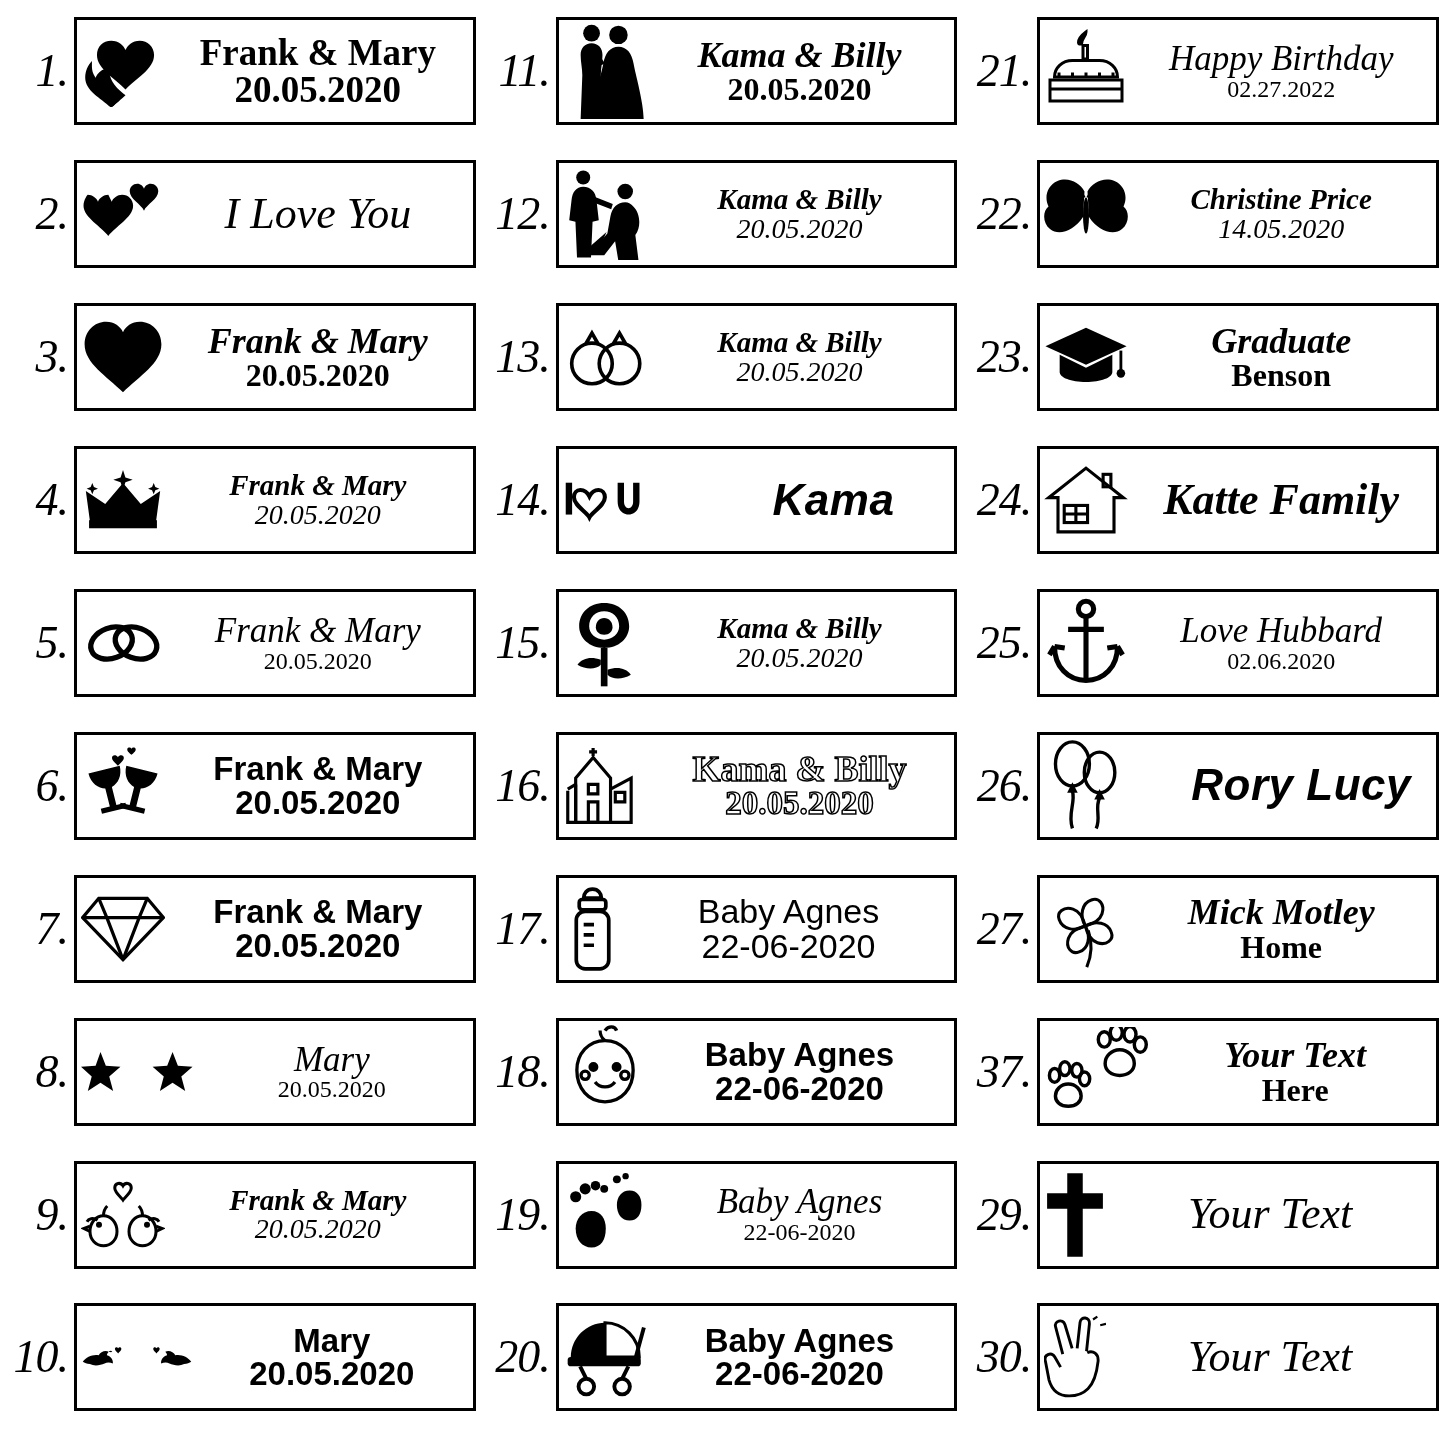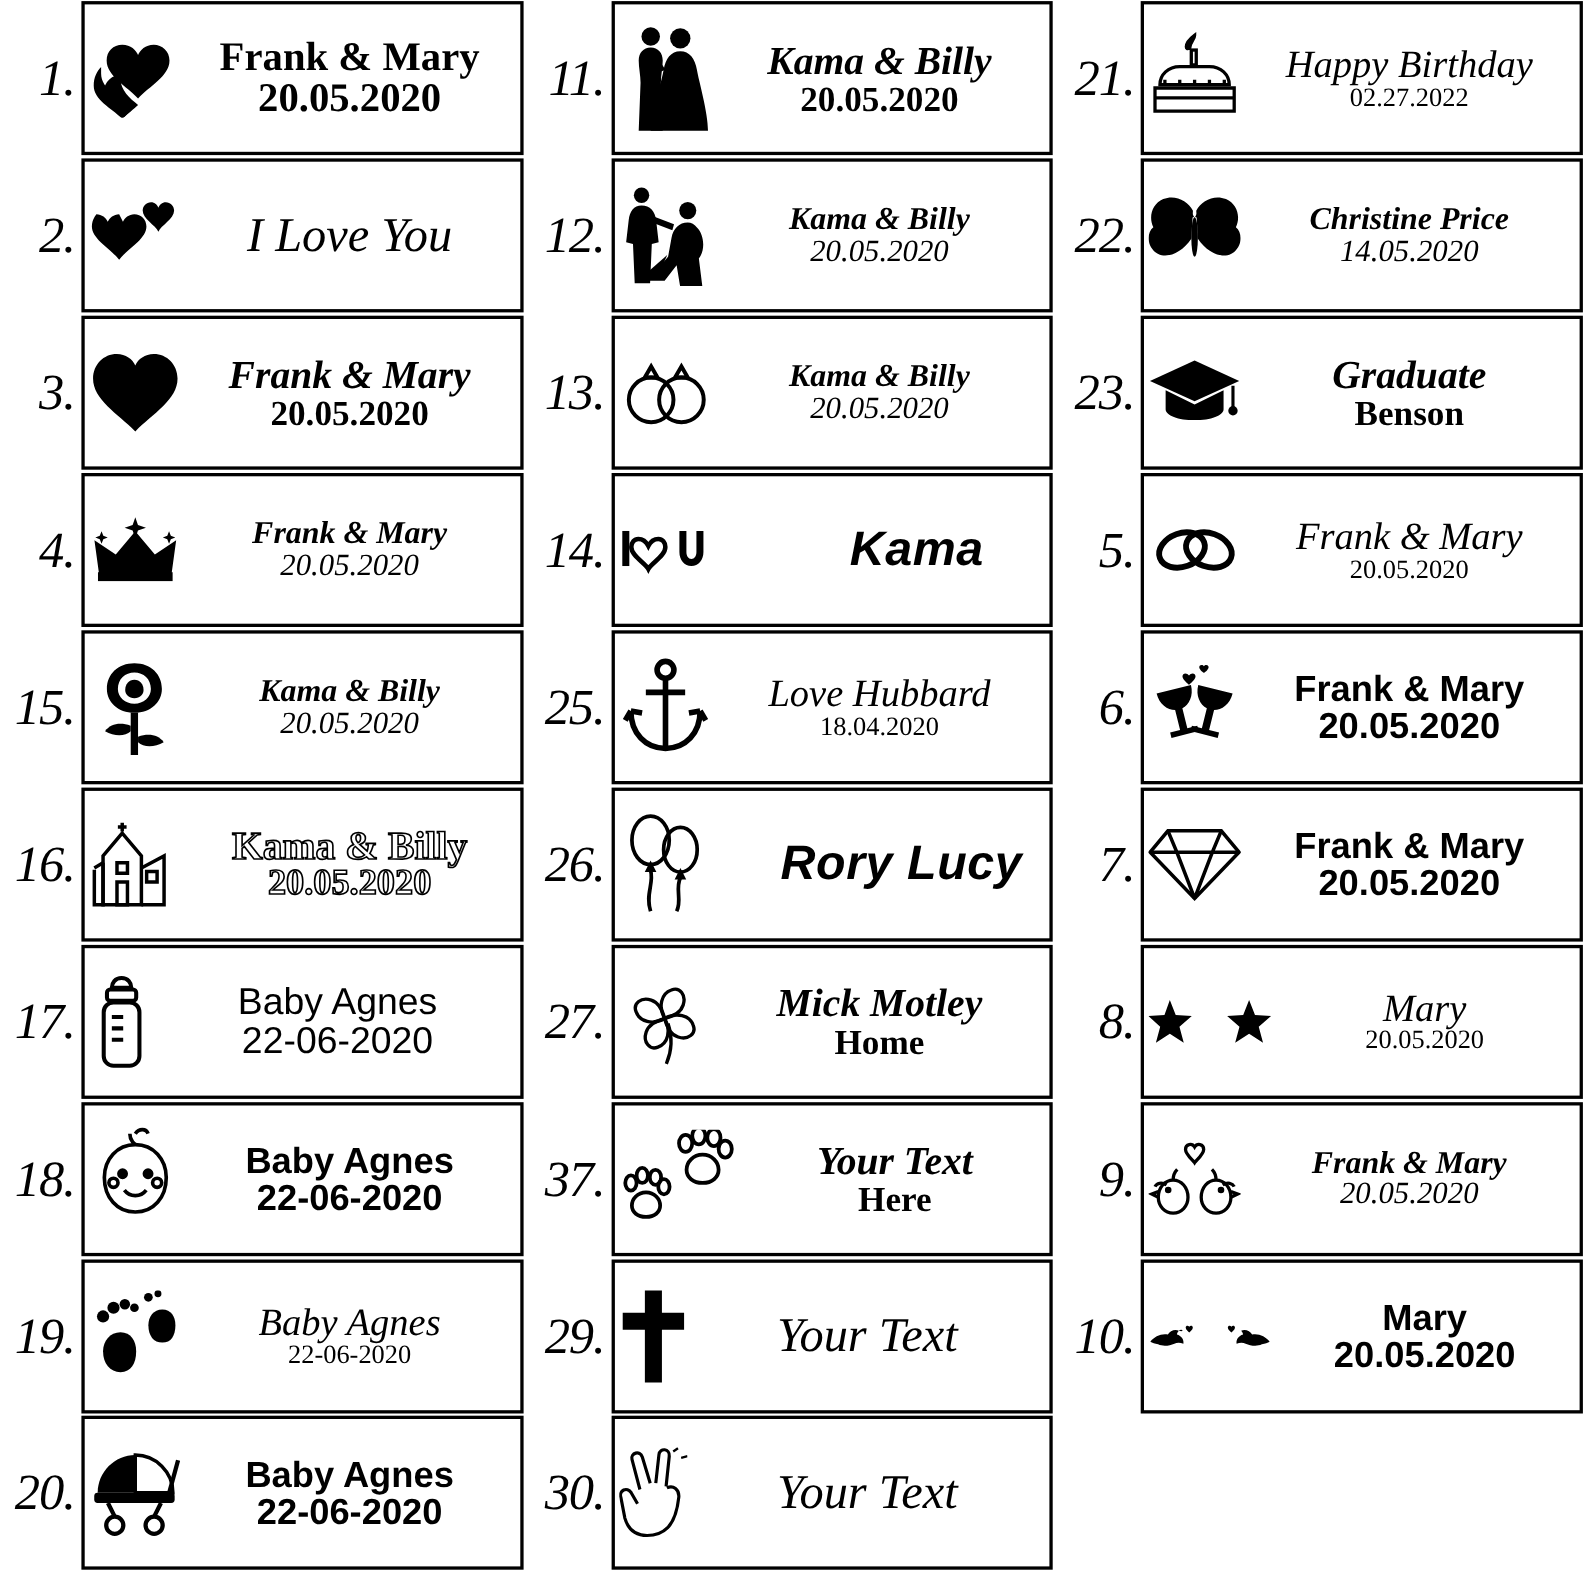--- a/index.html
+++ b/index.html
@@ -36,21 +36,21 @@
     font-size: 46px;
     line-height: 1;
     width: 64px;
     min-width: 64px;
     text-align: right;
     padding-right: 6px;
     letter-spacing: -1px;
   }
   .plate {
     flex: 1;
-    height: 140px;
+    height: 108px;
     border: 3px solid #000;
     box-sizing: border-box;
     display: flex;
     overflow: hidden;
     background: #fff;
   }
   .icon {
     width: 92px;
     min-width: 92px;
     height: 100%;
@@ -305,20 +305,38 @@
               <path d="M120 10v42c0 16 10 28 24 28s24-12 24-28V10h-14v42c0 8-4 14-10 14s-10-6-10-14V10z"></path>
             </g>
           </svg>
         </div>
         <div class="txt s-heavy one-line">
           <div class="l1">Kama</div>
         </div>
       </div>
     </div>
     <div class="cell">
+      <div class="num">24.</div>
+      <div class="plate">
+        <div class="icon">
+          <svg width="92" height="84" viewBox="0 0 108 98">
+            <g fill="none" stroke="#000" stroke-width="4">
+              <path d="M54 8L6 46h12v44h72V46h12z"></path>
+              <rect x="76" y="16" width="10" height="16"></rect>
+              <rect x="26" y="56" width="30" height="22"></rect>
+              <path d="M26 67h30M41 56v22"></path>
+            </g>
+          </svg>
+        </div>
+        <div class="txt s-script one-line">
+          <div class="l1">Katte Family</div>
+        </div>
+      </div>
+    </div>
+    <div class="cell">
       <div class="num">5.</div>
       <div class="plate">
         <div class="icon">
           <svg width="94" height="62" viewBox="0 0 110 72">
             <g fill="none" stroke="#000" stroke-width="7">
               <ellipse cx="40" cy="36" rx="28" ry="20" transform="rotate(-20 40 36)"></ellipse>
               <ellipse cx="72" cy="36" rx="28" ry="20" transform="rotate(20 72 36)"></ellipse>
             </g>
           </svg>
         </div>
@@ -357,21 +375,21 @@
               <circle cx="47" cy="14" r="9"></circle>
               <path d="M47 24v74"></path>
               <path d="M26 38h42"></path>
               <path d="M10 58c0 24 16 40 37 40s37-16 37-40"></path>
               <path d="M10 58l-6 10M10 58l12 2M84 58l6 10M84 58l-12 2"></path>
             </g>
           </svg>
         </div>
         <div class="txt s-serif">
           <div class="l1">Love Hubbard</div>
-          <div class="l2">18.04.2020</div>
+          <div class="l2">02.06.2020</div>
         </div>
       </div>
     </div>
     <div class="cell">
       <div class="num">6.</div>
       <div class="plate">
         <div class="icon">
           <svg width="82" height="78" viewBox="0 0 96 92">
             <g fill="#000">
               <path d="M12 26c0 12 7 20 15 22v22H16v6h30v-6H35V48c8-2 15-10 15-22z" transform="rotate(-14 31 48)"></path>

